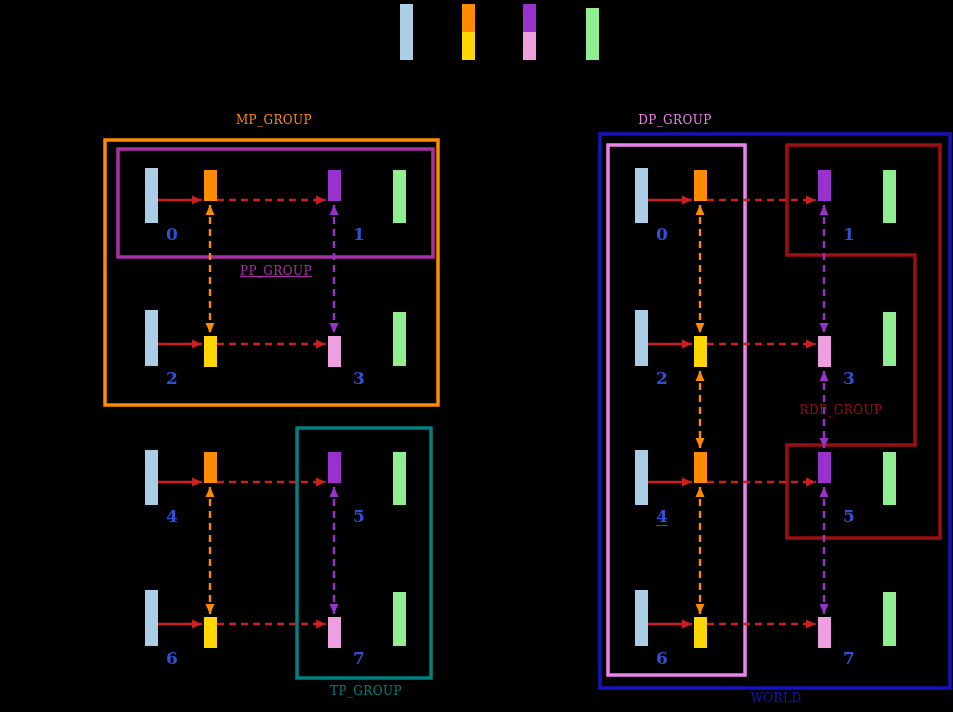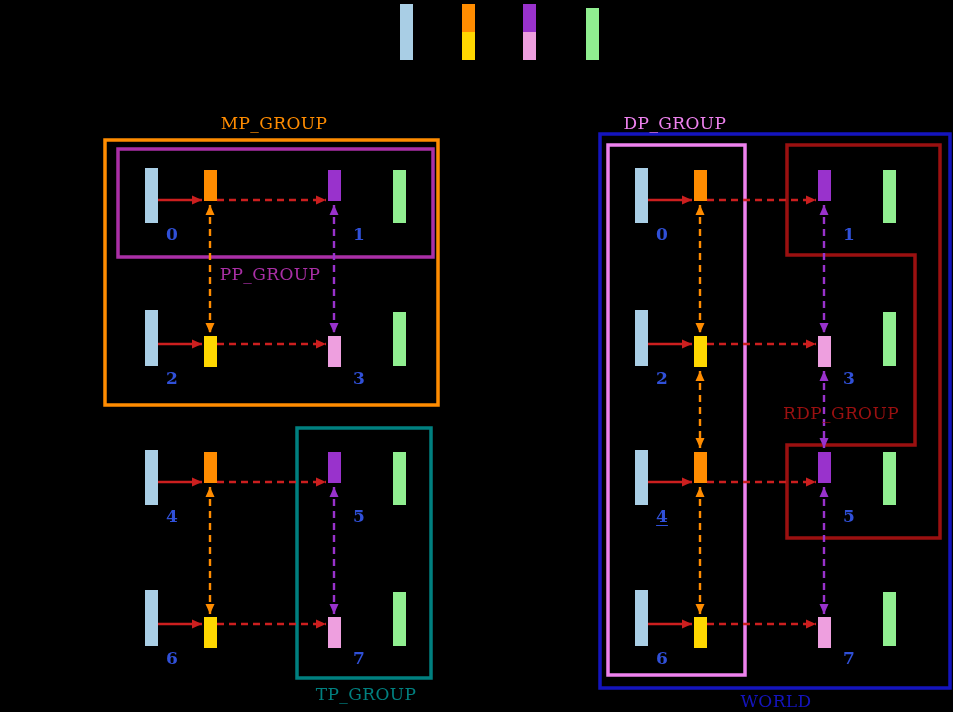--- a/index.html
+++ b/index.html
@@ -1,20 +1,20 @@
 <!DOCTYPE html>
 <html><head>
 <meta charset="utf-8">
 <style>
   html,body{margin:0;padding:0;background:#000;}
   #canvas{position:relative;overflow:hidden;font-family:"DejaVu Serif",serif;}
   #arrow-layer{position:absolute;left:0;top:0;}
   .bar{position:absolute;}
   .glabel{position:absolute;transform:translateX(-50%);white-space:nowrap;
-          font-size:17px;letter-spacing:0.4px;}
+          font-size:12px;letter-spacing:0.4px;}
   .rlabel{position:absolute;transform:translateX(-50%);font-size:17px;font-weight:600;}
   .rlabel.underline{text-decoration:underline;text-underline-offset:3px;}
 </style>
 </head>
 <body>
 
 <div id="canvas" style="width: 953px; height: 712px; background: rgb(0, 0, 0);">
   <svg id="arrow-layer" width="953" height="712">
       <rect x="105" y="140" width="333" height="265" fill="none" stroke="#FF8C00" stroke-width="3.5"></rect>
       <rect x="118" y="149" width="315" height="108" fill="none" stroke="#AA2FA6" stroke-width="3.5"></rect>
@@ -117,21 +117,21 @@
     <div class="bar" style="left: 883px; top: 312px; width: 13px; height: 54px; background: rgb(144, 238, 144);"></div>
     <div class="bar" style="left: 635px; top: 450px; width: 13px; height: 55px; background: rgb(169, 206, 229);"></div>
     <div class="bar" style="left: 694px; top: 452px; width: 13px; height: 31px; background: rgb(255, 140, 0);"></div>
     <div class="bar" style="left: 818px; top: 452px; width: 13px; height: 31px; background: rgb(153, 50, 204);"></div>
     <div class="bar" style="left: 883px; top: 452px; width: 13px; height: 53px; background: rgb(144, 238, 144);"></div>
     <div class="bar" style="left: 635px; top: 590px; width: 13px; height: 56px; background: rgb(169, 206, 229);"></div>
     <div class="bar" style="left: 694px; top: 617px; width: 13px; height: 31px; background: rgb(255, 215, 0);"></div>
     <div class="bar" style="left: 818px; top: 617px; width: 13px; height: 31px; background: rgb(238, 159, 223);"></div>
     <div class="bar" style="left: 883px; top: 592px; width: 13px; height: 54px; background: rgb(144, 238, 144);"></div>
     <div class="glabel" style="left: 274px; top: 113px; color: rgb(255, 140, 0);">MP_GROUP</div>
-    <div class="glabel" style="left: 270px; top: 264px; color: rgb(170, 47, 166);">PP_GROUP</div>
+    <div class="glabel" style="left: 276px; top: 264px; color: rgb(170, 47, 166); text-decoration: underline;">PP_GROUP</div>
     <div class="glabel" style="left: 366px; top: 684px; color: rgb(0, 128, 128);">TP_GROUP</div>
     <div class="glabel" style="left: 675px; top: 113px; color: rgb(238, 130, 238);">DP_GROUP</div>
     <div class="glabel" style="left: 841px; top: 403px; color: rgb(155, 16, 16); text-align: right;">RDP_GROUP</div>
     <div class="glabel" style="left: 776px; top: 691px; color: rgb(20, 20, 190);">WORLD</div>
     <div class="rlabel" style="left: 172px; top: 224px; color: rgb(48, 80, 216);">0</div>
     <div class="rlabel" style="left: 359px; top: 224px; color: rgb(48, 80, 216);">1</div>
     <div class="rlabel" style="left: 172px; top: 368px; color: rgb(48, 80, 216);">2</div>
     <div class="rlabel" style="left: 359px; top: 368px; color: rgb(48, 80, 216);">3</div>
     <div class="rlabel" style="left: 172px; top: 506px; color: rgb(48, 80, 216);">4</div>
     <div class="rlabel" style="left: 359px; top: 506px; color: rgb(48, 80, 216);">5</div>

